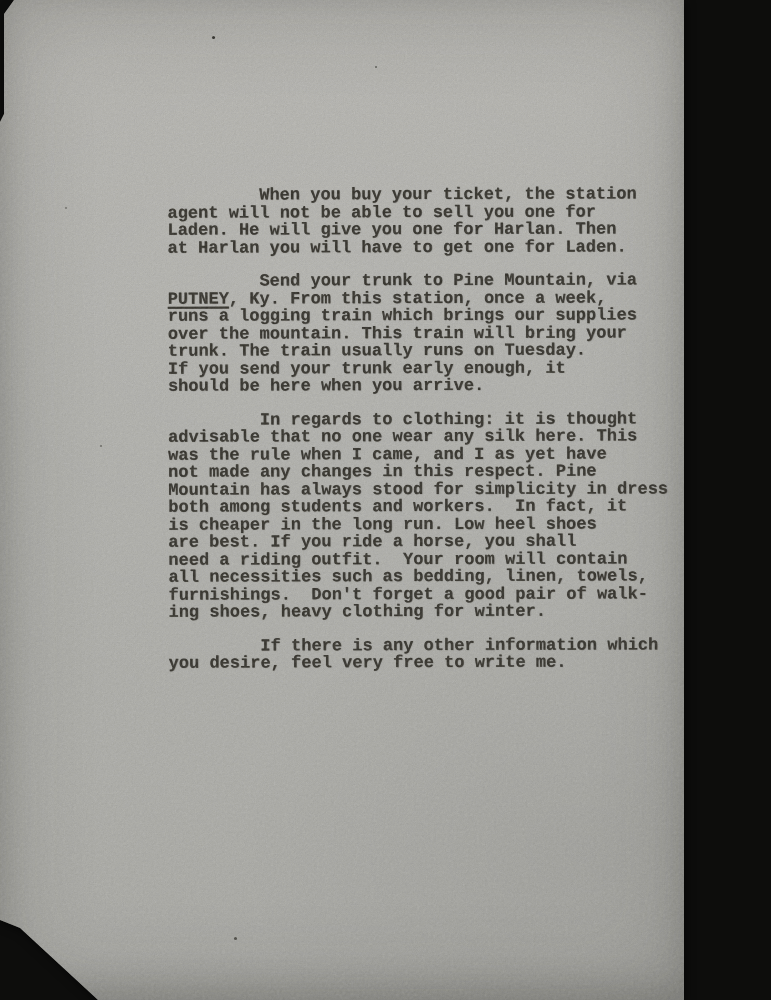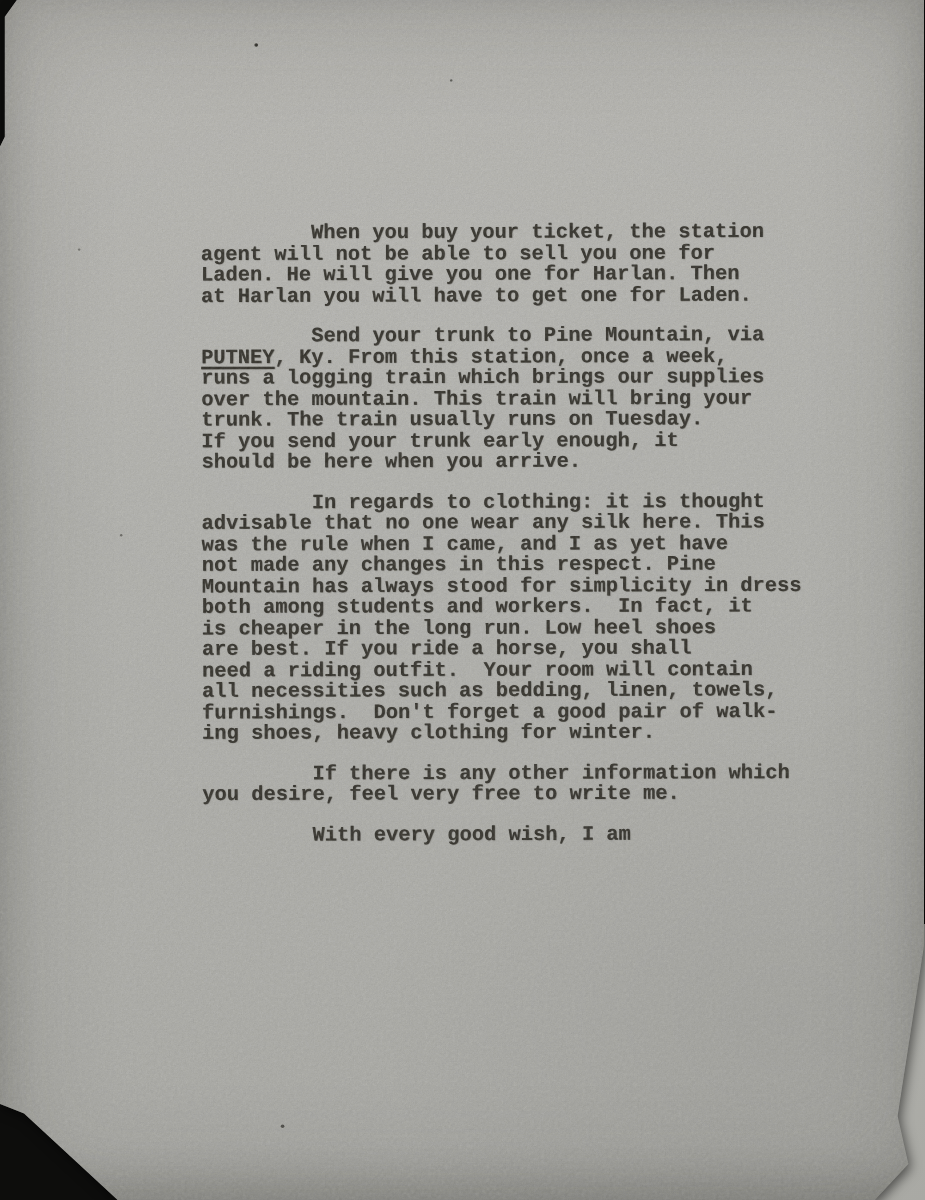--- a/index.html
+++ b/index.html
@@ -6,21 +6,21 @@
     margin: 0;
     padding: 0;
     background: #0d0d0c;
     width: 771px;
     height: 1000px;
     overflow: hidden;
     font-family: "Liberation Mono", "DejaVu Sans Mono", monospace;
   }
   .scene {
     position: relative;
-    width: 771px;
+    width: 684px;
     height: 1000px;
     background: #0d0d0c;
   }
   
   .under-sheet {
     position: absolute;
     inset: 0;
     background: linear-gradient(160deg, #c0c0bb 0%, #b7b7b2 60%, #a9a9a4 100%);
     clip-path: polygon(700px 770px, 771px 770px, 771px 1000px, 688px 1000px);
     z-index: 1;
@@ -131,21 +131,20 @@
 is cheaper in the long run. Low heel shoes
 are best. If you ride a horse, you shall
 need a riding outfit.  Your room will contain
 all necessities such as bedding, linen, towels,
 furnishings.  Don't forget a good pair of walk-
 ing shoes, heavy clothing for winter.</p>
 
         <p class="para">         If there is any other information which
 you desire, feel very free to write me.</p>
 
-        <p class="para">         With every good wish, I am</p>
 
       </div>
 
       <span class="speck s1"></span>
       <span class="speck s2"></span>
       <span class="speck s3"></span>
       <span class="speck s4"></span>
       <span class="speck s5"></span>
 
       <svg class="grain" xmlns="http://www.w3.org/2000/svg" width="771" height="1000">

